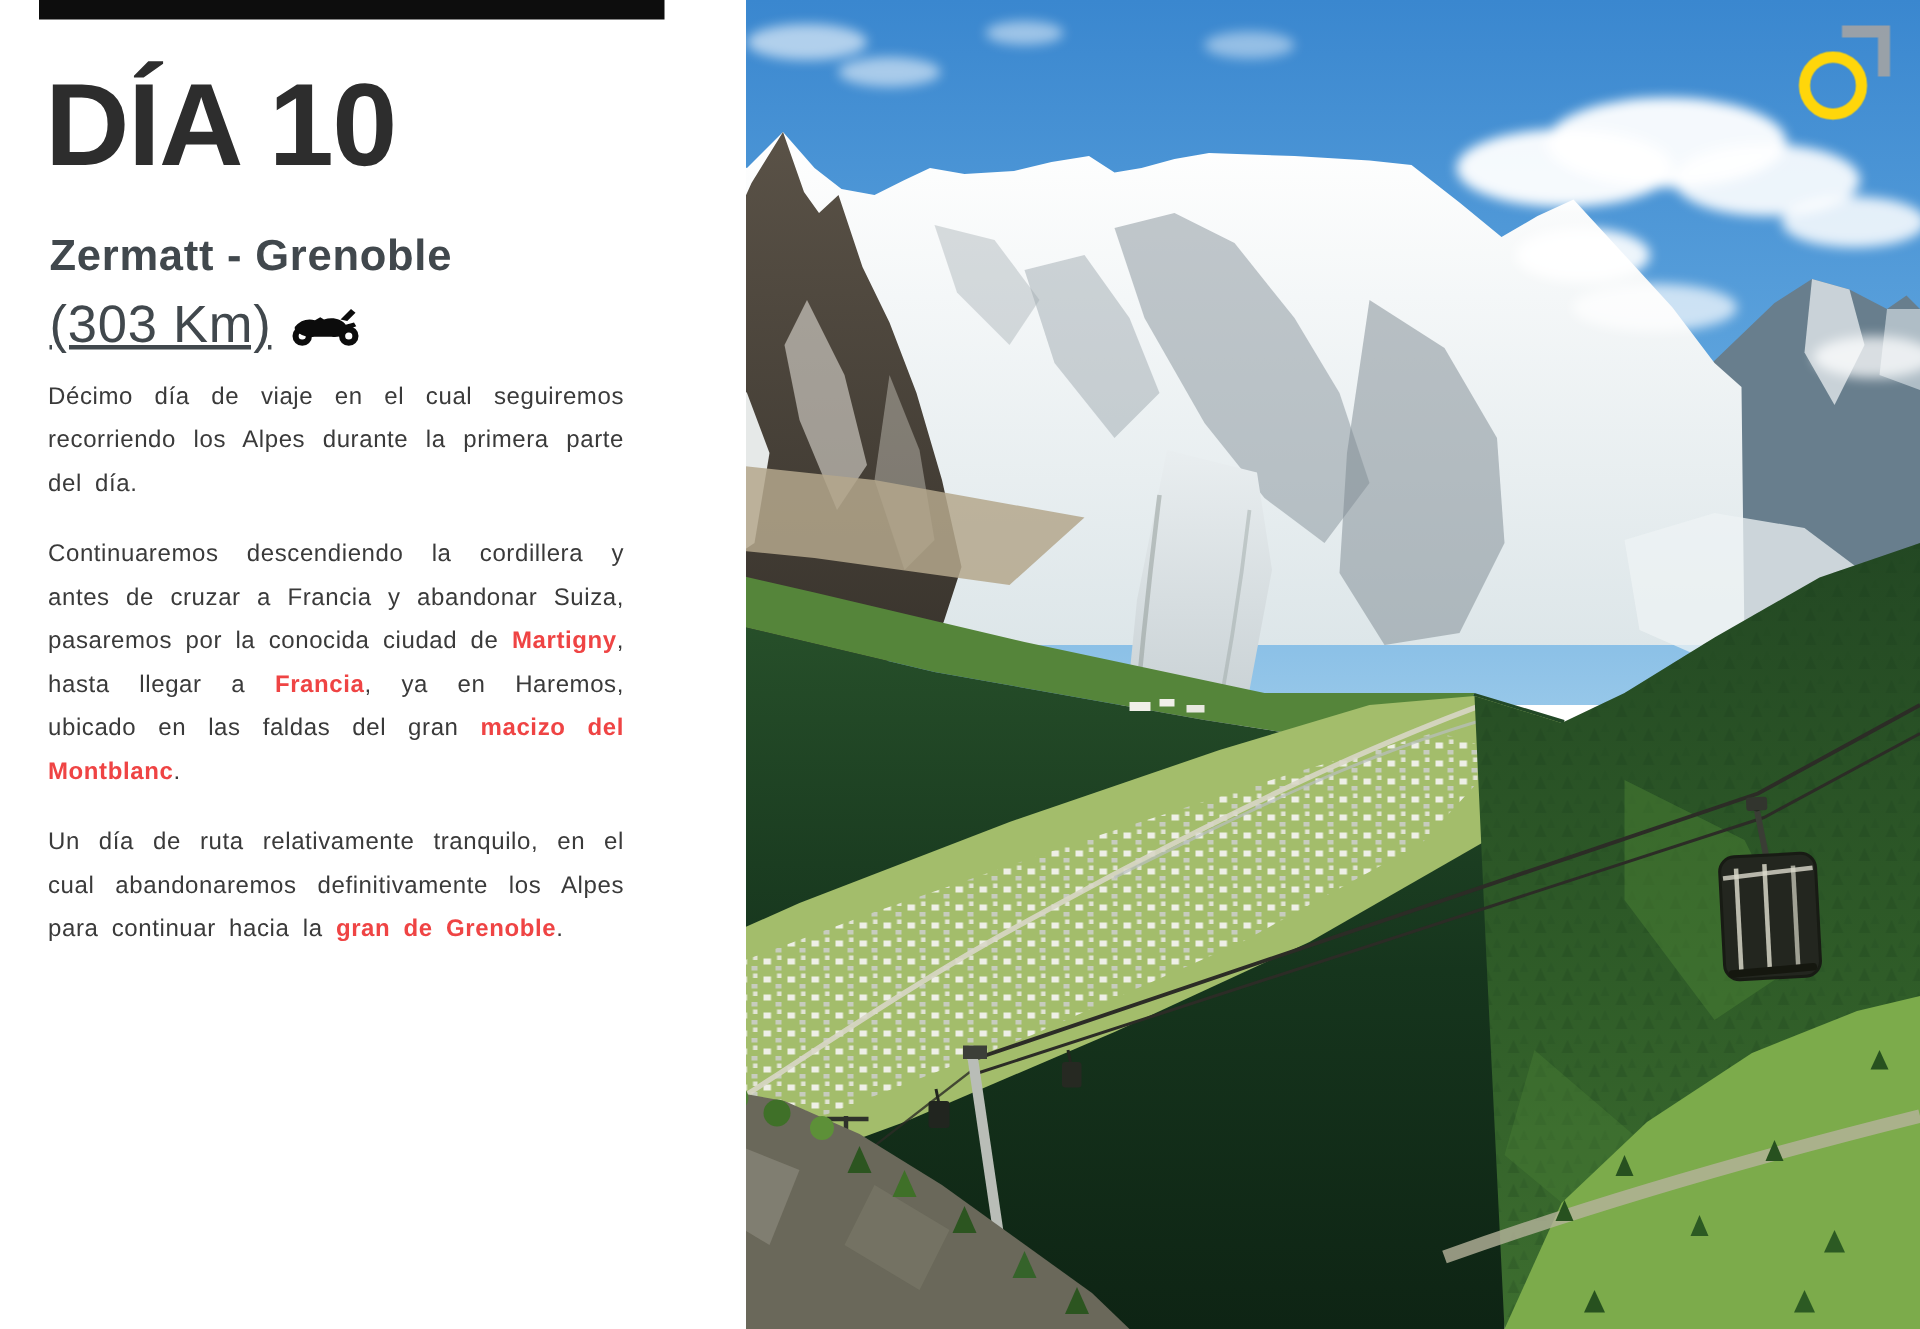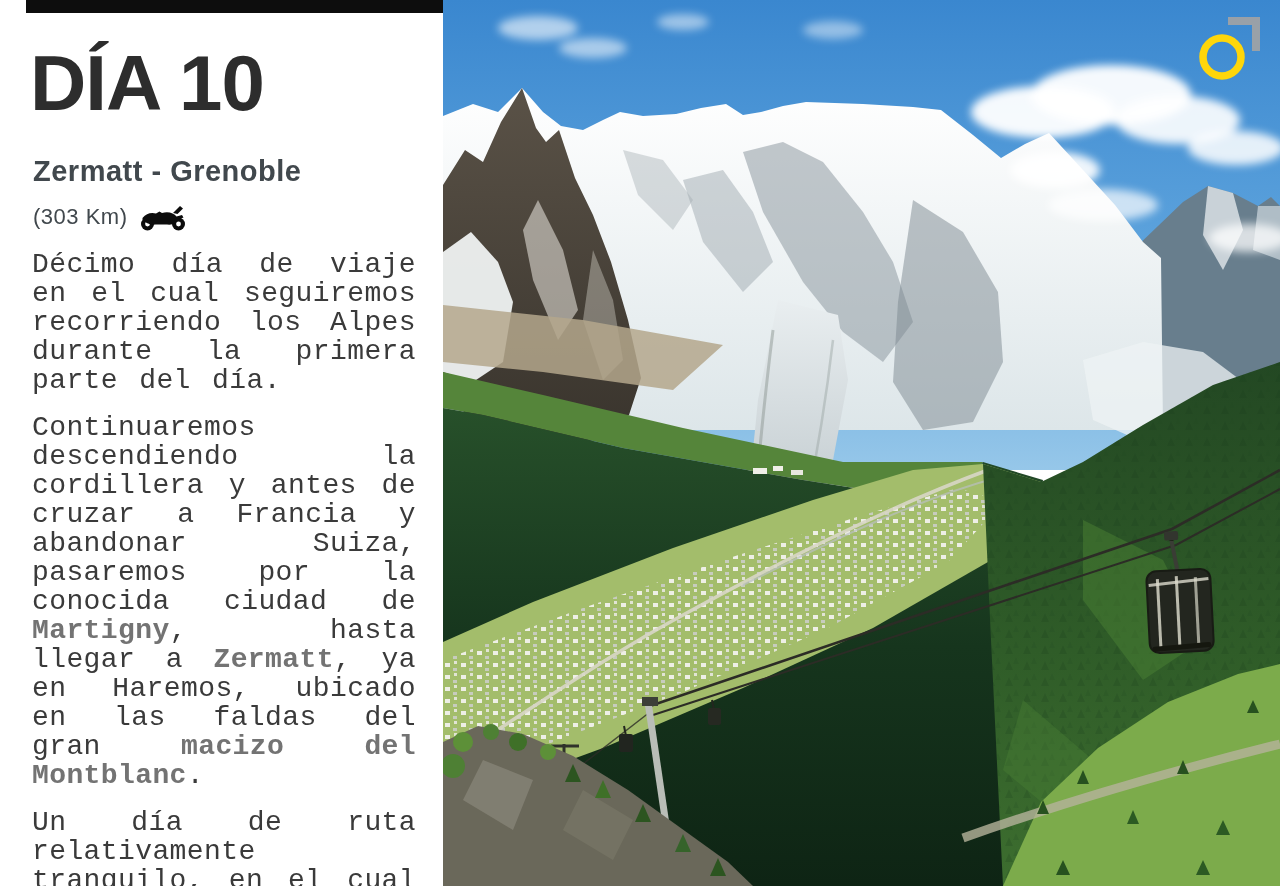--- a/index.html
+++ b/index.html
@@ -2,36 +2,36 @@
 <html><head>
 <meta charset="utf-8">
 <style>
   * { margin:0; padding:0; box-sizing:border-box; }
   html,body { width:1280px; height:886px; overflow:hidden; }
   body { font-family:"Liberation Sans", sans-serif; background:#ffffff; position:relative; }
 
   .page { position:absolute; inset:0; width:1280px; height:886px; background:#fff; }
 
   
-  .panel { position:absolute; left:0; top:0; width:443px; height:886px; background:#ffffff; z-index:2; }
+  .panel { position:absolute; left:0; top:0; width:497px; height:886px; background:#ffffff; z-index:2; }
   .top-tab { position:absolute; left:26px; top:0; width:417px; height:13px; background:#0d0d0d; }
 
   .title { position:absolute; left:30px; top:44px; font-size:78px; font-weight:900;
            letter-spacing:-1px; color:#2d2d2d; line-height:1; }
 
   .subtitle-block { position:absolute; left:33px; top:148px; color:#41484d; }
   .route { font-size:29px; letter-spacing:.5px; line-height:46px; font-weight:700; }
   .distance-row { display:flex; align-items:center; gap:12px; height:46px; }
-  .distance { font-size:22px; letter-spacing:.5px; color:#41484d; }
+  .distance { font-size:35px; letter-spacing:.5px; color:#41484d;text-decoration:underline; }
   .moto { width:48px; height:30px; flex:0 0 auto; }
 
   .body-text { position:absolute; left:32px; top:250px; width:384px; color:#3a3a3a; }
-  .body-text p { font-size:28px; line-height:29px; letter-spacing:.4px; word-spacing:4px;
-                 text-align:justify; margin-bottom:18px;font-family:Liberation Mono, monospace; }
-  .body-text .b { font-weight:700; color:#737373; }
+  .body-text p { font-size:16px; line-height:29px; letter-spacing:.4px; word-spacing:4px;
+                 text-align:justify; margin-bottom:18px; }
+  .body-text .b { font-weight:700; color:#ef4444; }
 
   
   .photo { position:absolute; left:443px; top:0; width:837px; height:886px; z-index:1; }
   .photo svg { display:block; width:837px; height:886px; }
 </style>
 </head>
 <body>
 
 <div class="page">
 
@@ -50,21 +50,21 @@
           <circle cx="39.5" cy="22" r="6.5" fill="#0c0c0c"></circle>
           <circle cx="39.5" cy="22" r="2.4" fill="#ffffff"></circle>
           <path d="M34 11 L41 4 L44 6.5 L38.5 12 Z" fill="#0c0c0c"></path>
           <path d="M3.5 16 Q9 9.5 17 11.5 L20.5 9.5 L23 11 C29 9 35 11 37.5 14.5 L43 13 L44.5 15.5 L39.5 17.5 Q36.5 23.5 28 22.5 L16.5 22.5 Q8.5 23.5 3.5 17.5 Z" fill="#0c0c0c"></path>
         </svg>
       </div>
     </div>
 
     <div class="body-text">
       <p><span>Décimo día de viaje en el cual seguiremos recorriendo los Alpes durante la primera parte del día.</span></p>
-      <p><span>Continuaremos descendiendo la cordillera y antes de cruzar a Francia y abandonar Suiza, pasaremos por la conocida ciudad de </span><span class="b">Martigny</span><span>, hasta llegar a </span><span class="b">Zermatt</span><span>, ya en Haremos, ubicado en las faldas del gran </span><span class="b">macizo del Montblanc</span><span>.</span></p>
+      <p><span>Continuaremos descendiendo la cordillera y antes de cruzar a Francia y abandonar Suiza, pasaremos por la conocida ciudad de </span><span class="b">Martigny</span><span>, hasta llegar a </span><span class="b">Francia</span><span>, ya en Haremos, ubicado en las faldas del gran </span><span class="b">macizo del Montblanc</span><span>.</span></p>
       <p><span>Un día de ruta relativamente tranquilo, en el cual abandonaremos definitivamente los Alpes para continuar hacia la </span><span class="b">gran de Grenoble</span><span>.</span></p>
     </div>
   </div>
 
   <div class="photo" role="img" aria-label="Aerial view of the Chamonix valley with the Mont Blanc massif, a glacier, forested slopes and a cable car gondola">
     <svg viewBox="0 0 837 886" preserveAspectRatio="none">
       <defs>
         <linearGradient id="sky" x1="0" y1="0" x2="0" y2="1">
           <stop offset="0" stop-color="#3a87cf"></stop>
           <stop offset=".55" stop-color="#5ea4dd"></stop>

